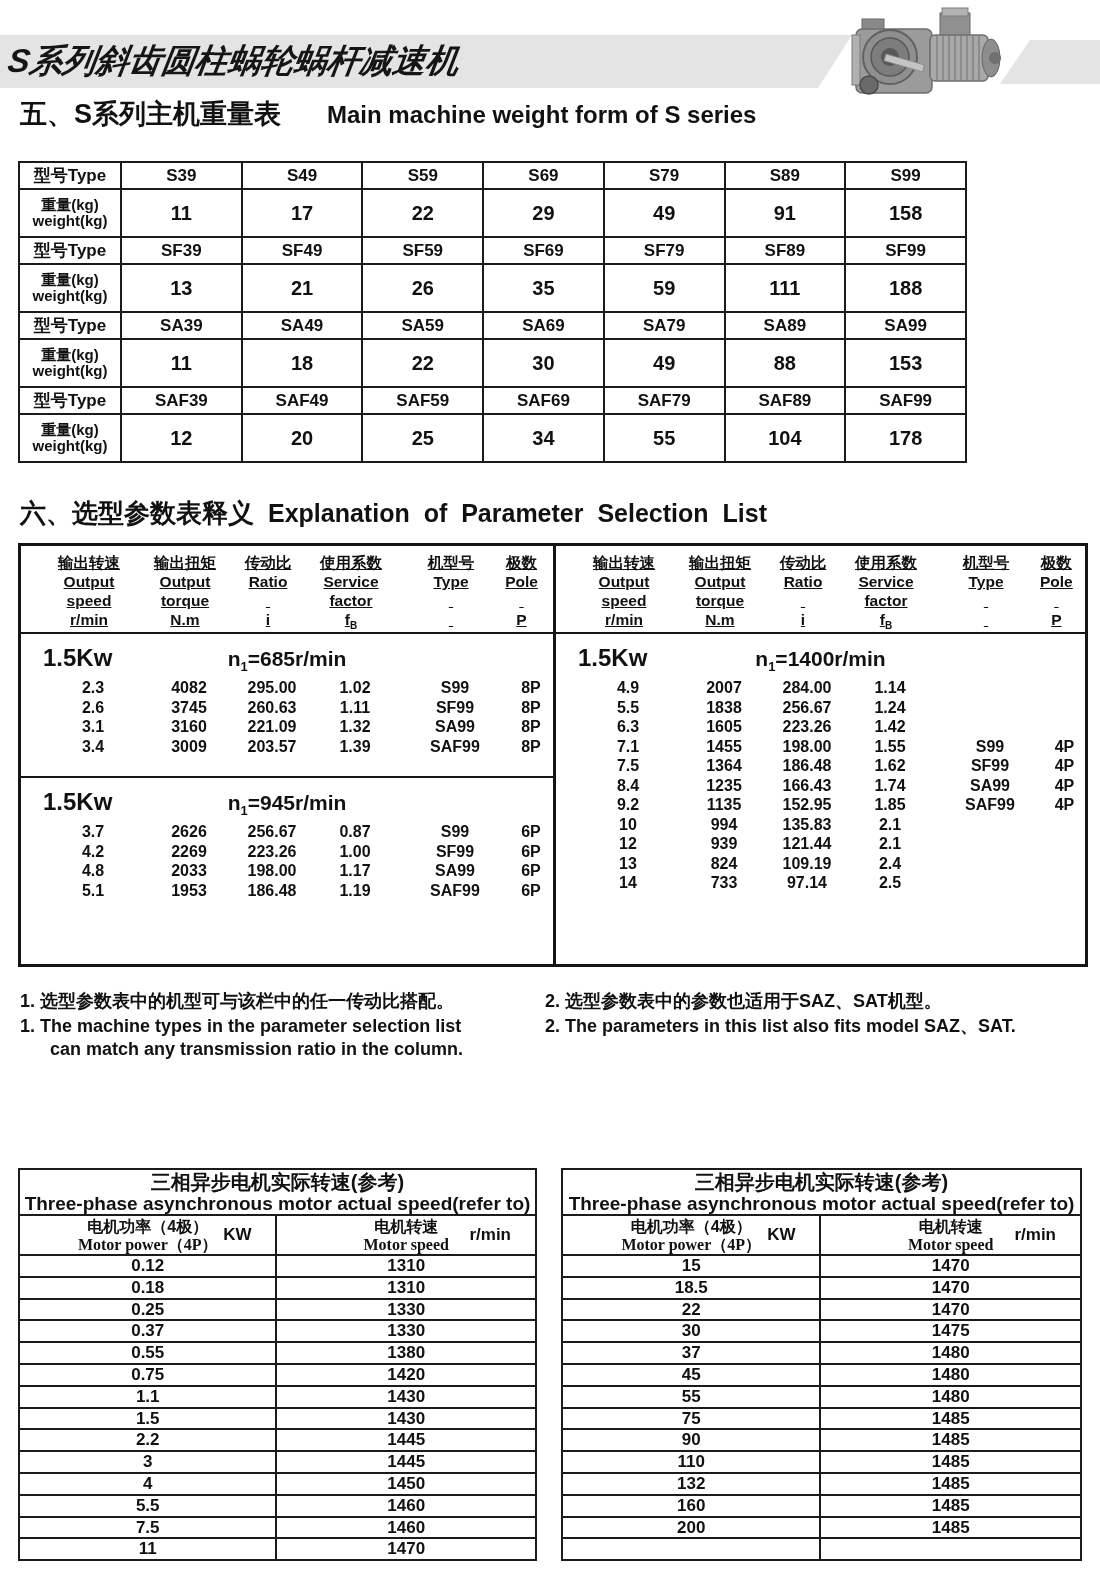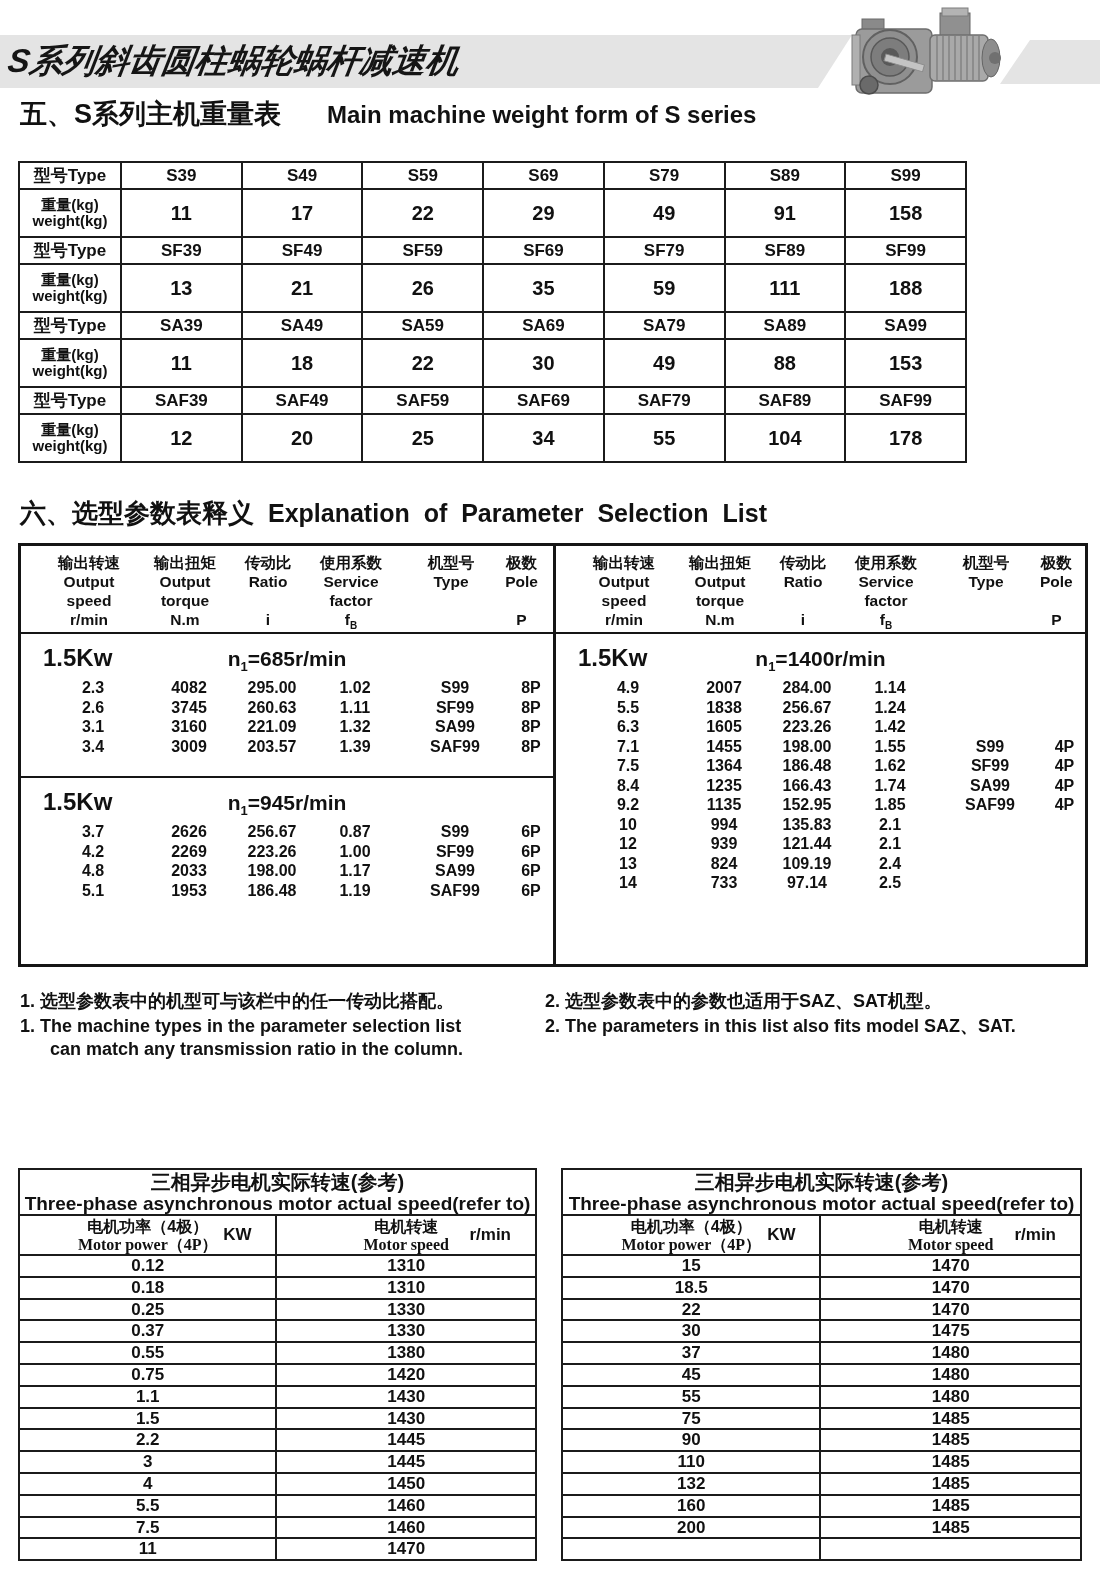--- a/index.html
+++ b/index.html
@@ -27,21 +27,21 @@
   tr.wt-row td{height:46px;font-size:20px;}
   td.label-cell{font-size:16px;}
   .wlab{font-size:15px;line-height:16px;}
   
   .param{position:absolute;top:543px;left:18px;width:1070px;height:424px;border:3px solid #151515;
          display:flex;box-sizing:border-box;background:#fff;}
   .panel{width:50%;display:flex;flex-direction:column;box-sizing:border-box;}
   .panel.right{border-left:3px solid #151515;}
   .p-header{height:88px;border-bottom:2px solid #151515;display:grid;
             grid-template-columns:100px 92px 74px 92px 108px 1fr;
-            padding:7px 15px 0 18px;box-sizing:border-box;}
+            padding:7px 15px 0 18px;box-sizing:border-box;text-decoration:underline;}
   .hcol{display:flex;flex-direction:column;text-align:center;font-weight:bold;}
   .hcol .l{font-size:15.5px;line-height:19px;height:19px;white-space:nowrap;}
   .hcol sub{font-size:10px;}
   .p-body{flex:1;display:flex;flex-direction:column;}
   .psec{box-sizing:border-box;padding-top:4px;}
   .psec.first{height:144px;border-bottom:2px solid #151515;}
   .psec.grow{flex:1;}
   .power-row{position:relative;height:36px;margin-top:4px;}
   .power{position:absolute;left:22px;top:2px;font-size:24px;font-weight:bold;}
   .nspeed{position:absolute;left:50%;transform:translateX(-50%);top:5px;font-size:21px;font-weight:bold;white-space:nowrap;}

